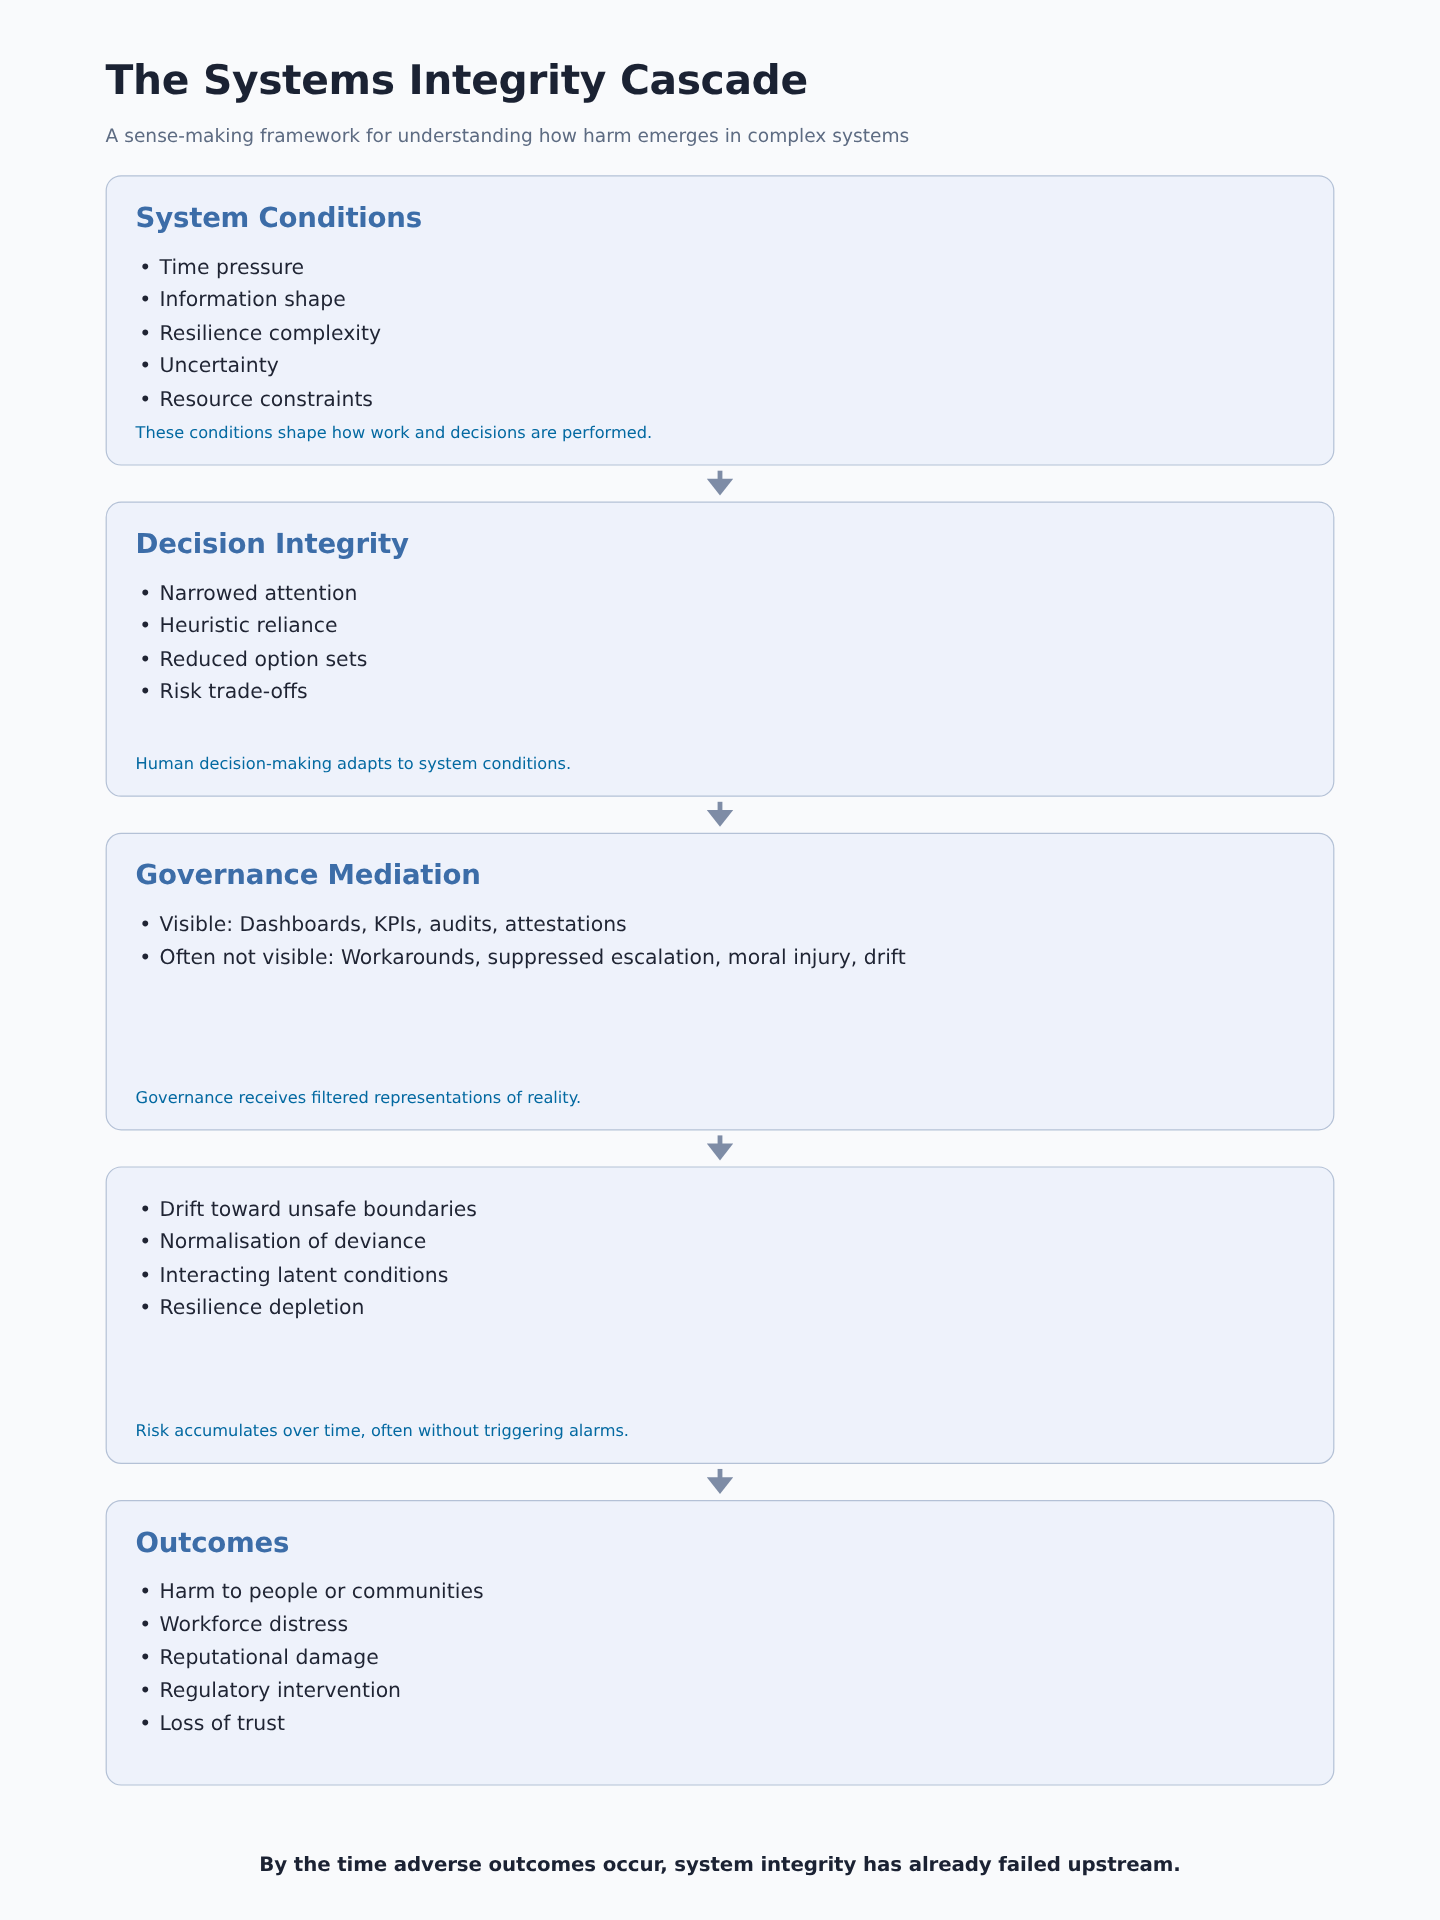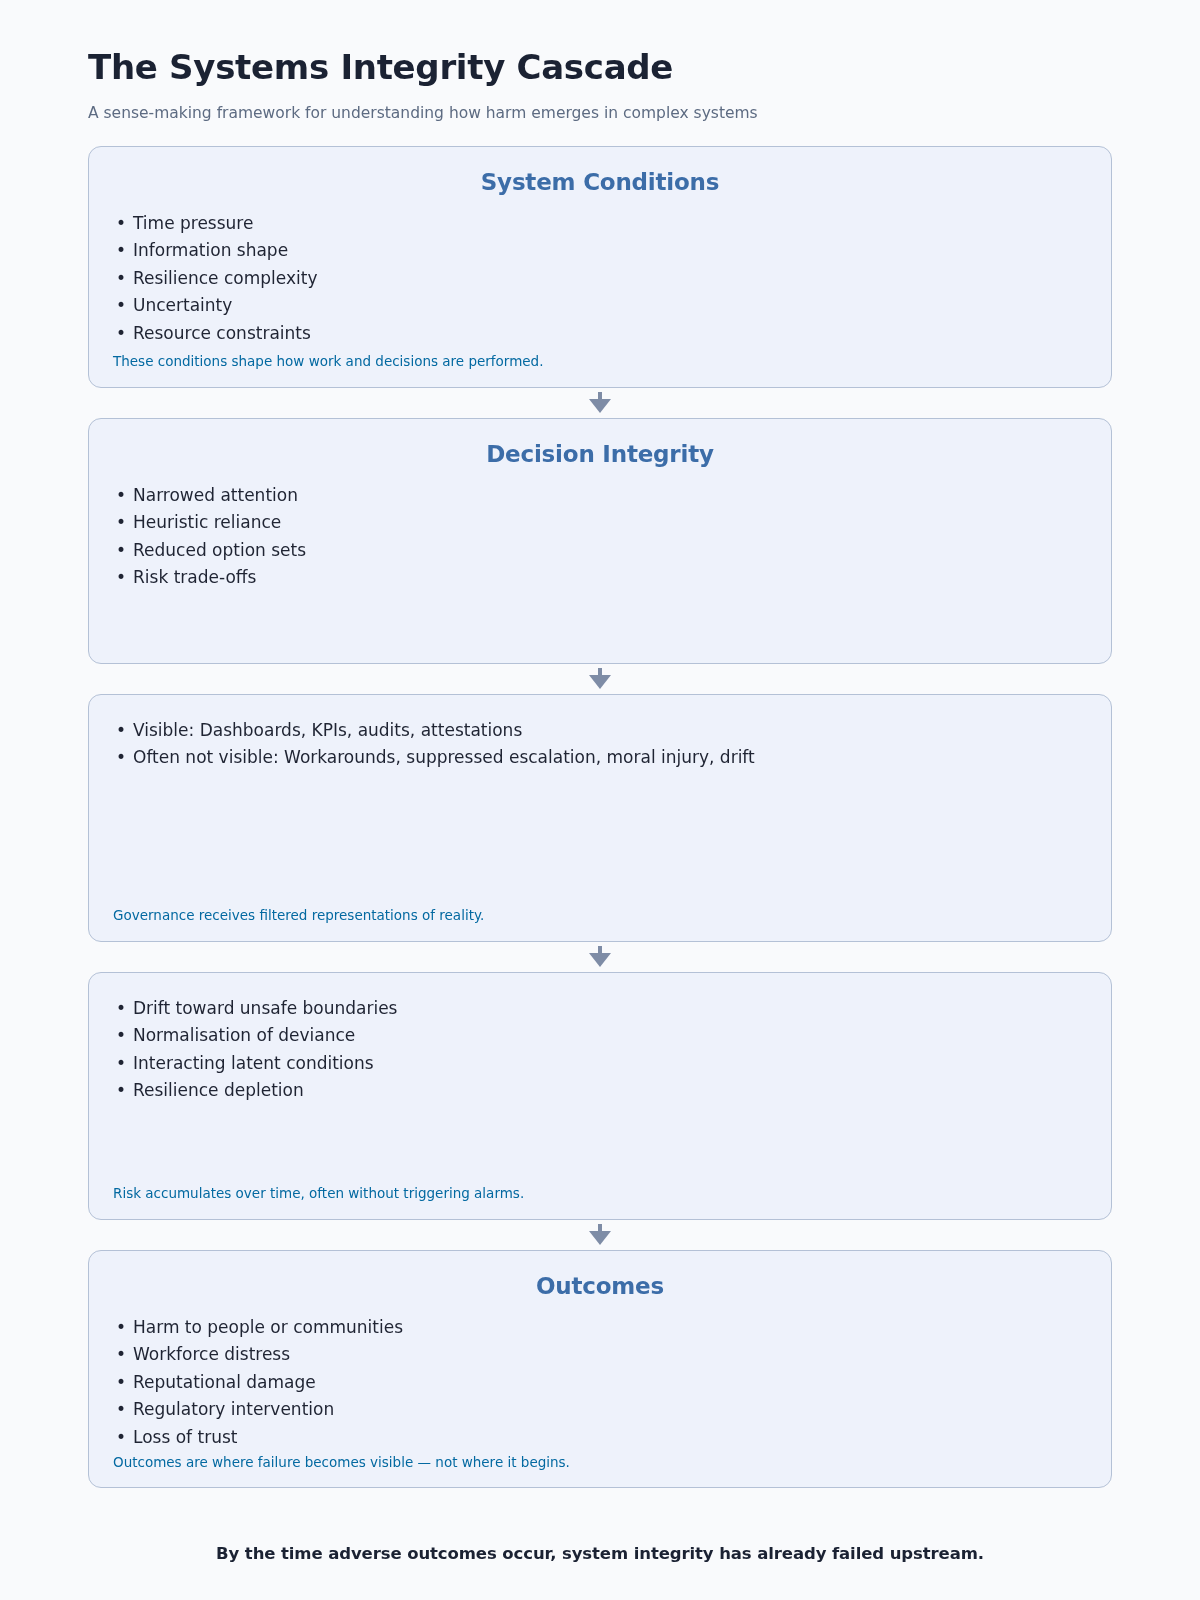--- a/index.html
+++ b/index.html
@@ -58,21 +58,20 @@
     display: flex;
     flex-direction: column;
   }
 
   .card-title {
     font-size: 23px;
     font-weight: 700;
     color: #3c6da8;
     letter-spacing: -0.2px;
     margin-bottom: 15px;
-    text-align: center;
   }
 
   .card-list {
     list-style: none;
     flex: 1 1 auto;
   }
 
   .card-list li {
     position: relative;
     font-size: 17px;
@@ -161,32 +160,34 @@
 
     <div class="stage-wrap">
       <div class="card h2">
         <div class="card-title">Decision Integrity</div>
         <ul class="card-list">
           <li><span class="bullet">•</span><span>Narrowed attention</span></li>
           <li><span class="bullet">•</span><span>Heuristic reliance</span></li>
           <li><span class="bullet">•</span><span>Reduced option sets</span></li>
           <li><span class="bullet">•</span><span>Risk trade-offs</span></li>
         </ul>
+        <div class="card-note">Human decision-making adapts to system conditions.</div>
       </div>
     </div>
 
     <div class="connector">
       <svg class="arrow-icon" viewBox="0 0 26 22">
         <rect x="11" y="0" width="4" height="8" fill="#7e8ca6"></rect>
         <polygon points="2,7 24,7 13,21" fill="#7e8ca6"></polygon>
       </svg>
     </div>
 
     <div class="stage-wrap">
       <div class="card h3">
+        <div class="card-title">Governance Mediation</div>
         <ul class="card-list">
           <li><span class="bullet">•</span><span>Visible: Dashboards, KPIs, audits, attestations</span></li>
           <li><span class="bullet">•</span><span>Often not visible: Workarounds, suppressed escalation, moral injury, drift</span></li>
         </ul>
         <div class="card-note">Governance receives filtered representations of reality.</div>
       </div>
     </div>
 
     <div class="connector">
       <svg class="arrow-icon" viewBox="0 0 26 22">
@@ -217,21 +218,20 @@
     <div class="stage-wrap">
       <div class="card h5">
         <div class="card-title">Outcomes</div>
         <ul class="card-list">
           <li><span class="bullet">•</span><span>Harm to people or communities</span></li>
           <li><span class="bullet">•</span><span>Workforce distress</span></li>
           <li><span class="bullet">•</span><span>Reputational damage</span></li>
           <li><span class="bullet">•</span><span>Regulatory intervention</span></li>
           <li><span class="bullet">•</span><span>Loss of trust</span></li>
         </ul>
-        <div class="card-note">Outcomes are where failure becomes visible — not where it begins.</div>
       </div>
     </div>
 
   </div>
 
   <div class="footer-statement">By the time adverse outcomes occur, system integrity has already failed upstream.</div>
 
 </div>
 
 </body></html>

